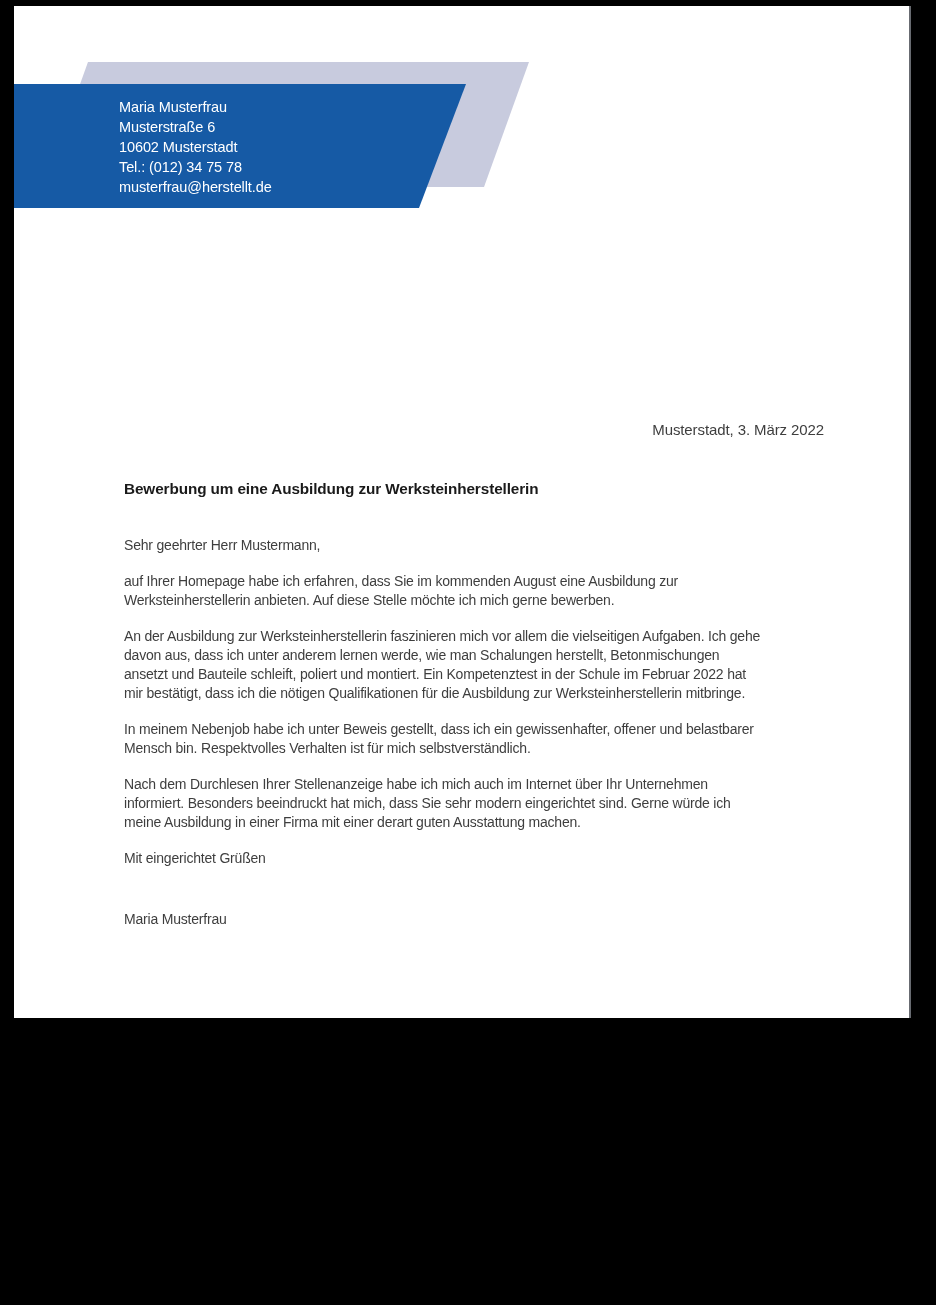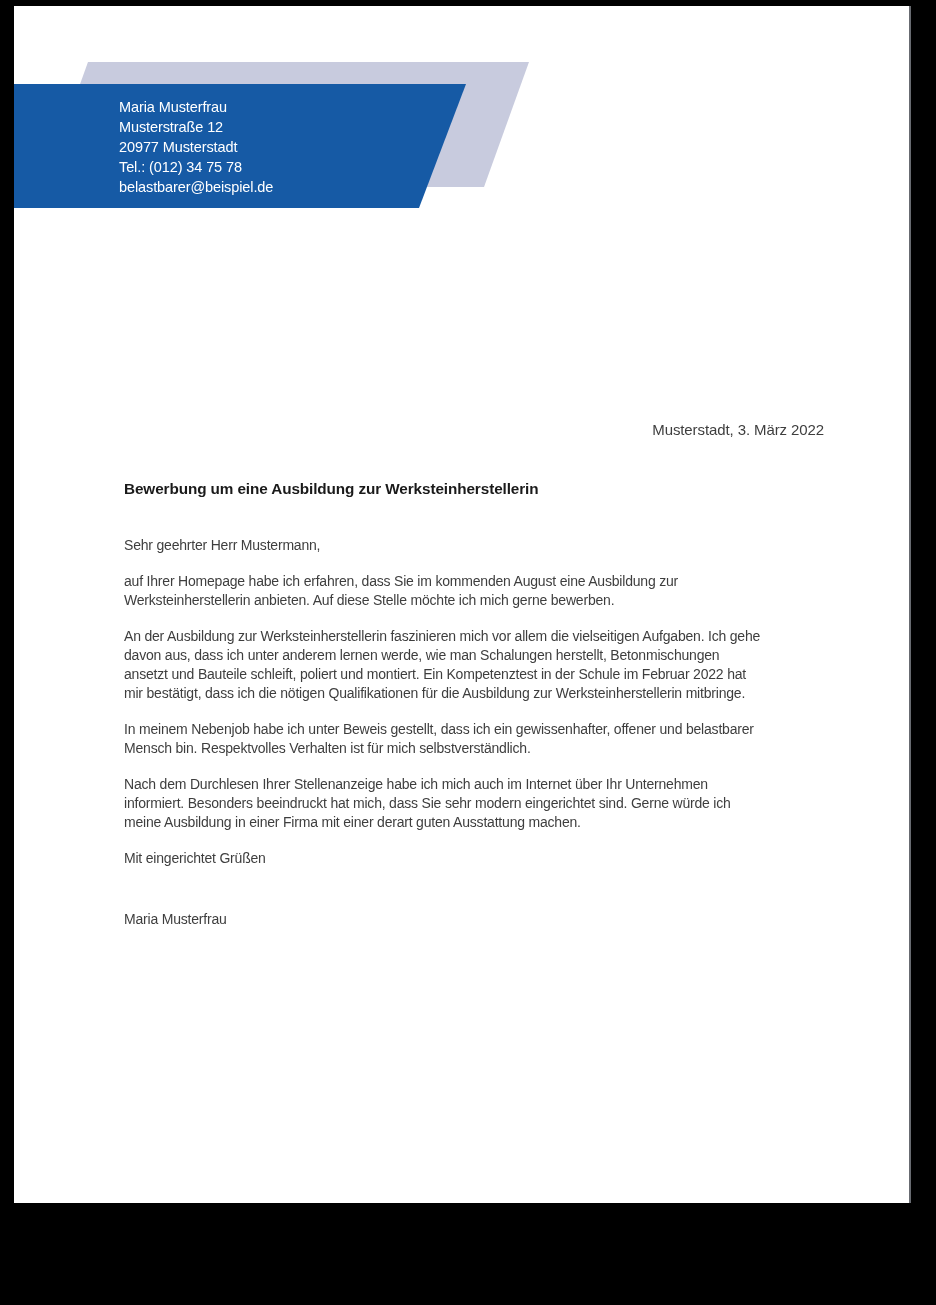--- a/index.html
+++ b/index.html
@@ -3,21 +3,21 @@
 <meta charset="utf-8">
 <style>
   html,body{margin:0;padding:0;}
   body{
     width:936px;height:1305px;
     background:var(--background,#000);
     position:relative;overflow:hidden;
     font-family:"Liberation Sans",sans-serif;
   }
   .page{
-    position:absolute;left:14px;top:6px;width:895px;height:1197px;
+    position:absolute;left:14px;top:6px;width:895px;height:1012px;
     background:var(--paper,#fff);
     box-shadow:2px 0 0 rgba(190,195,205,.55);
   }
   
   .banner-gray{
     position:absolute;left:29px;top:56px;width:486px;height:125px;
     background:var(--banner-gray,#C8CBDE);
     clip-path:polygon(45px 0,486px 0,441px 125px,0 125px);
   }
   .banner-blue{
@@ -55,24 +55,24 @@
 </head>
 <body>
 
 <div class="page">
 
   <div class="banner-gray"></div>
 
   <div class="banner-blue">
     <div class="sender">
       <div>Maria Musterfrau</div>
-      <div>Musterstraße 12</div>
-      <div>20977 Musterstadt</div>
+      <div>Musterstraße 6</div>
+      <div>10602 Musterstadt</div>
       <div>Tel.: (012) 34 75 78</div>
-      <div>belastbarer@beispiel.de</div>
+      <div>musterfrau@herstellt.de</div>
     </div>
   </div>
 
 
   <div class="date">Musterstadt, 3. März 2022</div>
 
   <div class="subject">Bewerbung um eine Ausbildung zur Werksteinherstellerin</div>
 
   <div class="letter-body">
     <p class="salutation">Sehr geehrter Herr Mustermann,</p>

